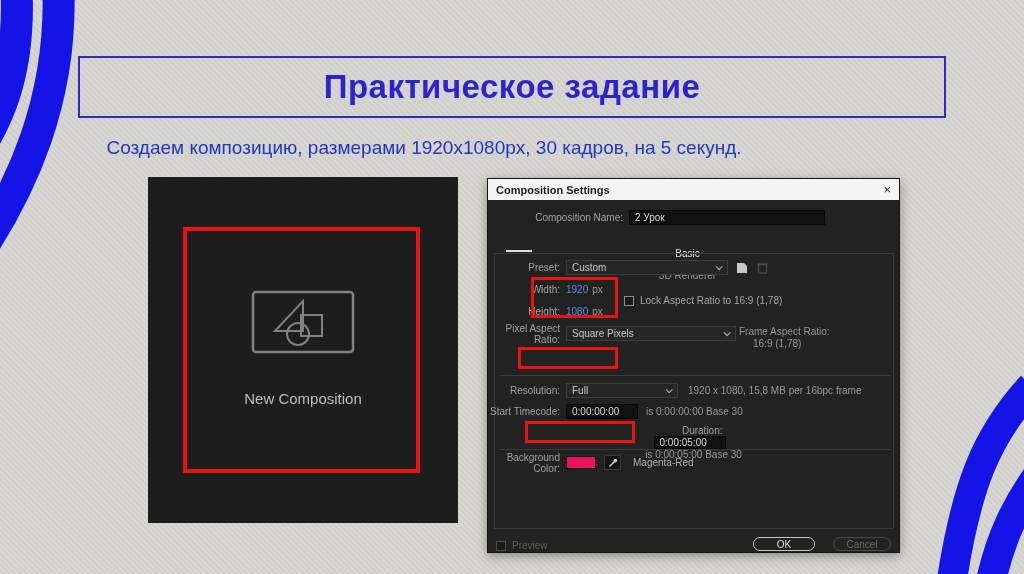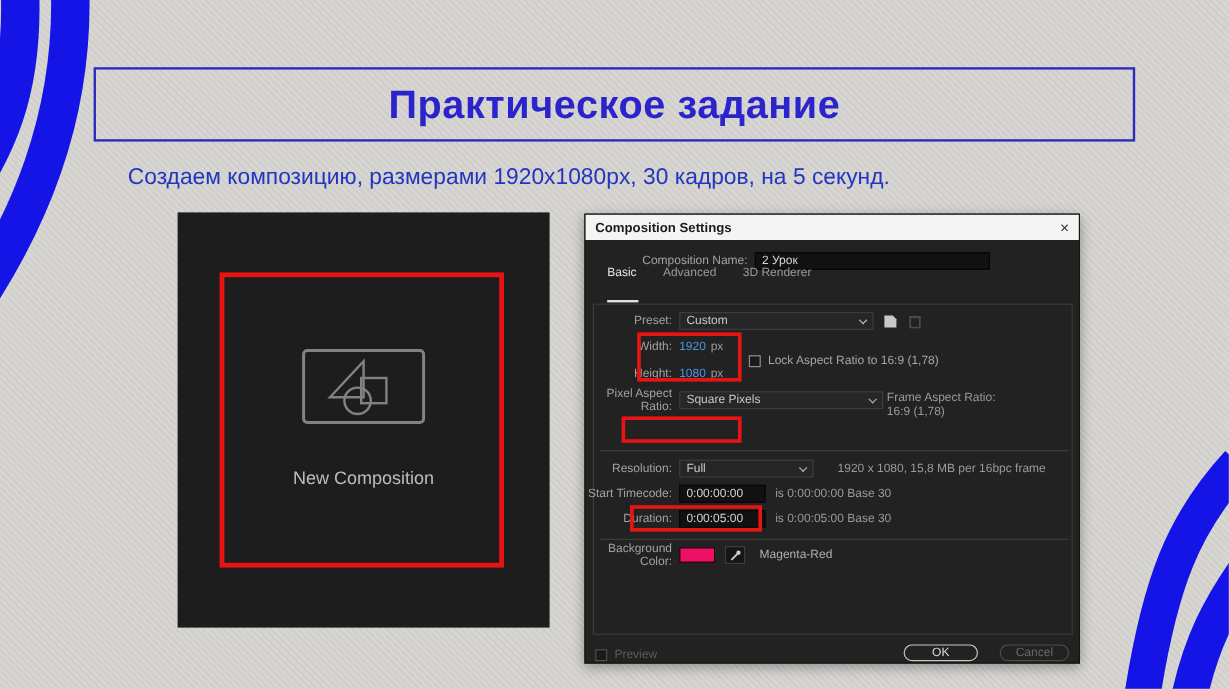--- a/index.html
+++ b/index.html
@@ -112,21 +112,21 @@
     <span>Composition Settings</span>
     <span class="dlg-close">×</span>
   </div>
   <div class="dlg-body">
 
     <div class="drow" style="top:10px;">
       <div class="dlabel" style="width:141px;">Composition Name:</div>
       <div class="field" style="width:196px;">2 Урок</div>
     </div>
 
-    <div class="drow" style="top:20px; left:18px;">
+    <div class="drow" style="top:48px; left:18px;flex-direction:column;">
       <span class="tab active">Basic</span>
       <span class="tab">Advanced</span>
       <span class="tab">3D Renderer</span>
     </div>
     <div class="tab-underline"></div>
 
     <div class="group-box"></div>
 
     <div class="drow" style="top:60px;">
       <div class="dlabel">Preset:</div>
@@ -166,44 +166,44 @@
     <div class="drow" style="top:126px;">
       <div class="dlabel">Pixel Aspect Ratio:</div>
       <div class="dropdown" style="width:170px;">
         <span>Square Pixels</span>
         <span class="chev"></span>
       </div>
     </div>
     <div class="drow" style="top:124px; left:251px;">
       <span class="gray-info">Frame Aspect Ratio:</span>
     </div>
-    <div class="drow" style="top:136px; left:251px;">
+    <div class="drow" style="top:136px; left:265px;">
       <span class="gray-info">16:9 (1,78)</span>
     </div>
 
     <div class="hl-box" style="left:30px; top:147px; width:100px; height:22px;"></div>
 
     <div class="divider" style="top:175px;"></div>
 
     <div class="drow" style="top:183px;">
       <div class="dlabel">Resolution:</div>
       <div class="dropdown" style="width:112px;">
         <span>Full</span>
         <span class="chev"></span>
       </div>
-      <span class="gray-info" style="margin-left:20px;">1920 x 1080, 15,8 MB per 16bpc frame</span>
+      <span class="gray-info" style="margin-left:10px;">1920 x 1080, 15,8 MB per 16bpc frame</span>
     </div>
 
     <div class="drow" style="top:204px;">
       <div class="dlabel">Start Timecode:</div>
       <div class="field" style="width:72px;">0:00:00:00</div>
       <span class="gray-info" style="margin-left:8px;">is 0:00:00:00  Base 30</span>
     </div>
 
-    <div class="drow" style="top:225px;">
+    <div class="drow" style="top:225px;flex-direction:column;">
       <div class="dlabel">Duration:</div>
       <div class="field" style="width:72px;">0:00:05:00</div>
       <span class="gray-info" style="margin-left:8px;">is 0:00:05:00  Base 30</span>
     </div>
     <div class="hl-box" style="left:37px; top:221px; width:110px; height:22px;"></div>
 
     <div class="divider" style="top:249px;"></div>
 
     <div class="drow" style="top:255px;">
       <div class="dlabel">Background Color:</div>

